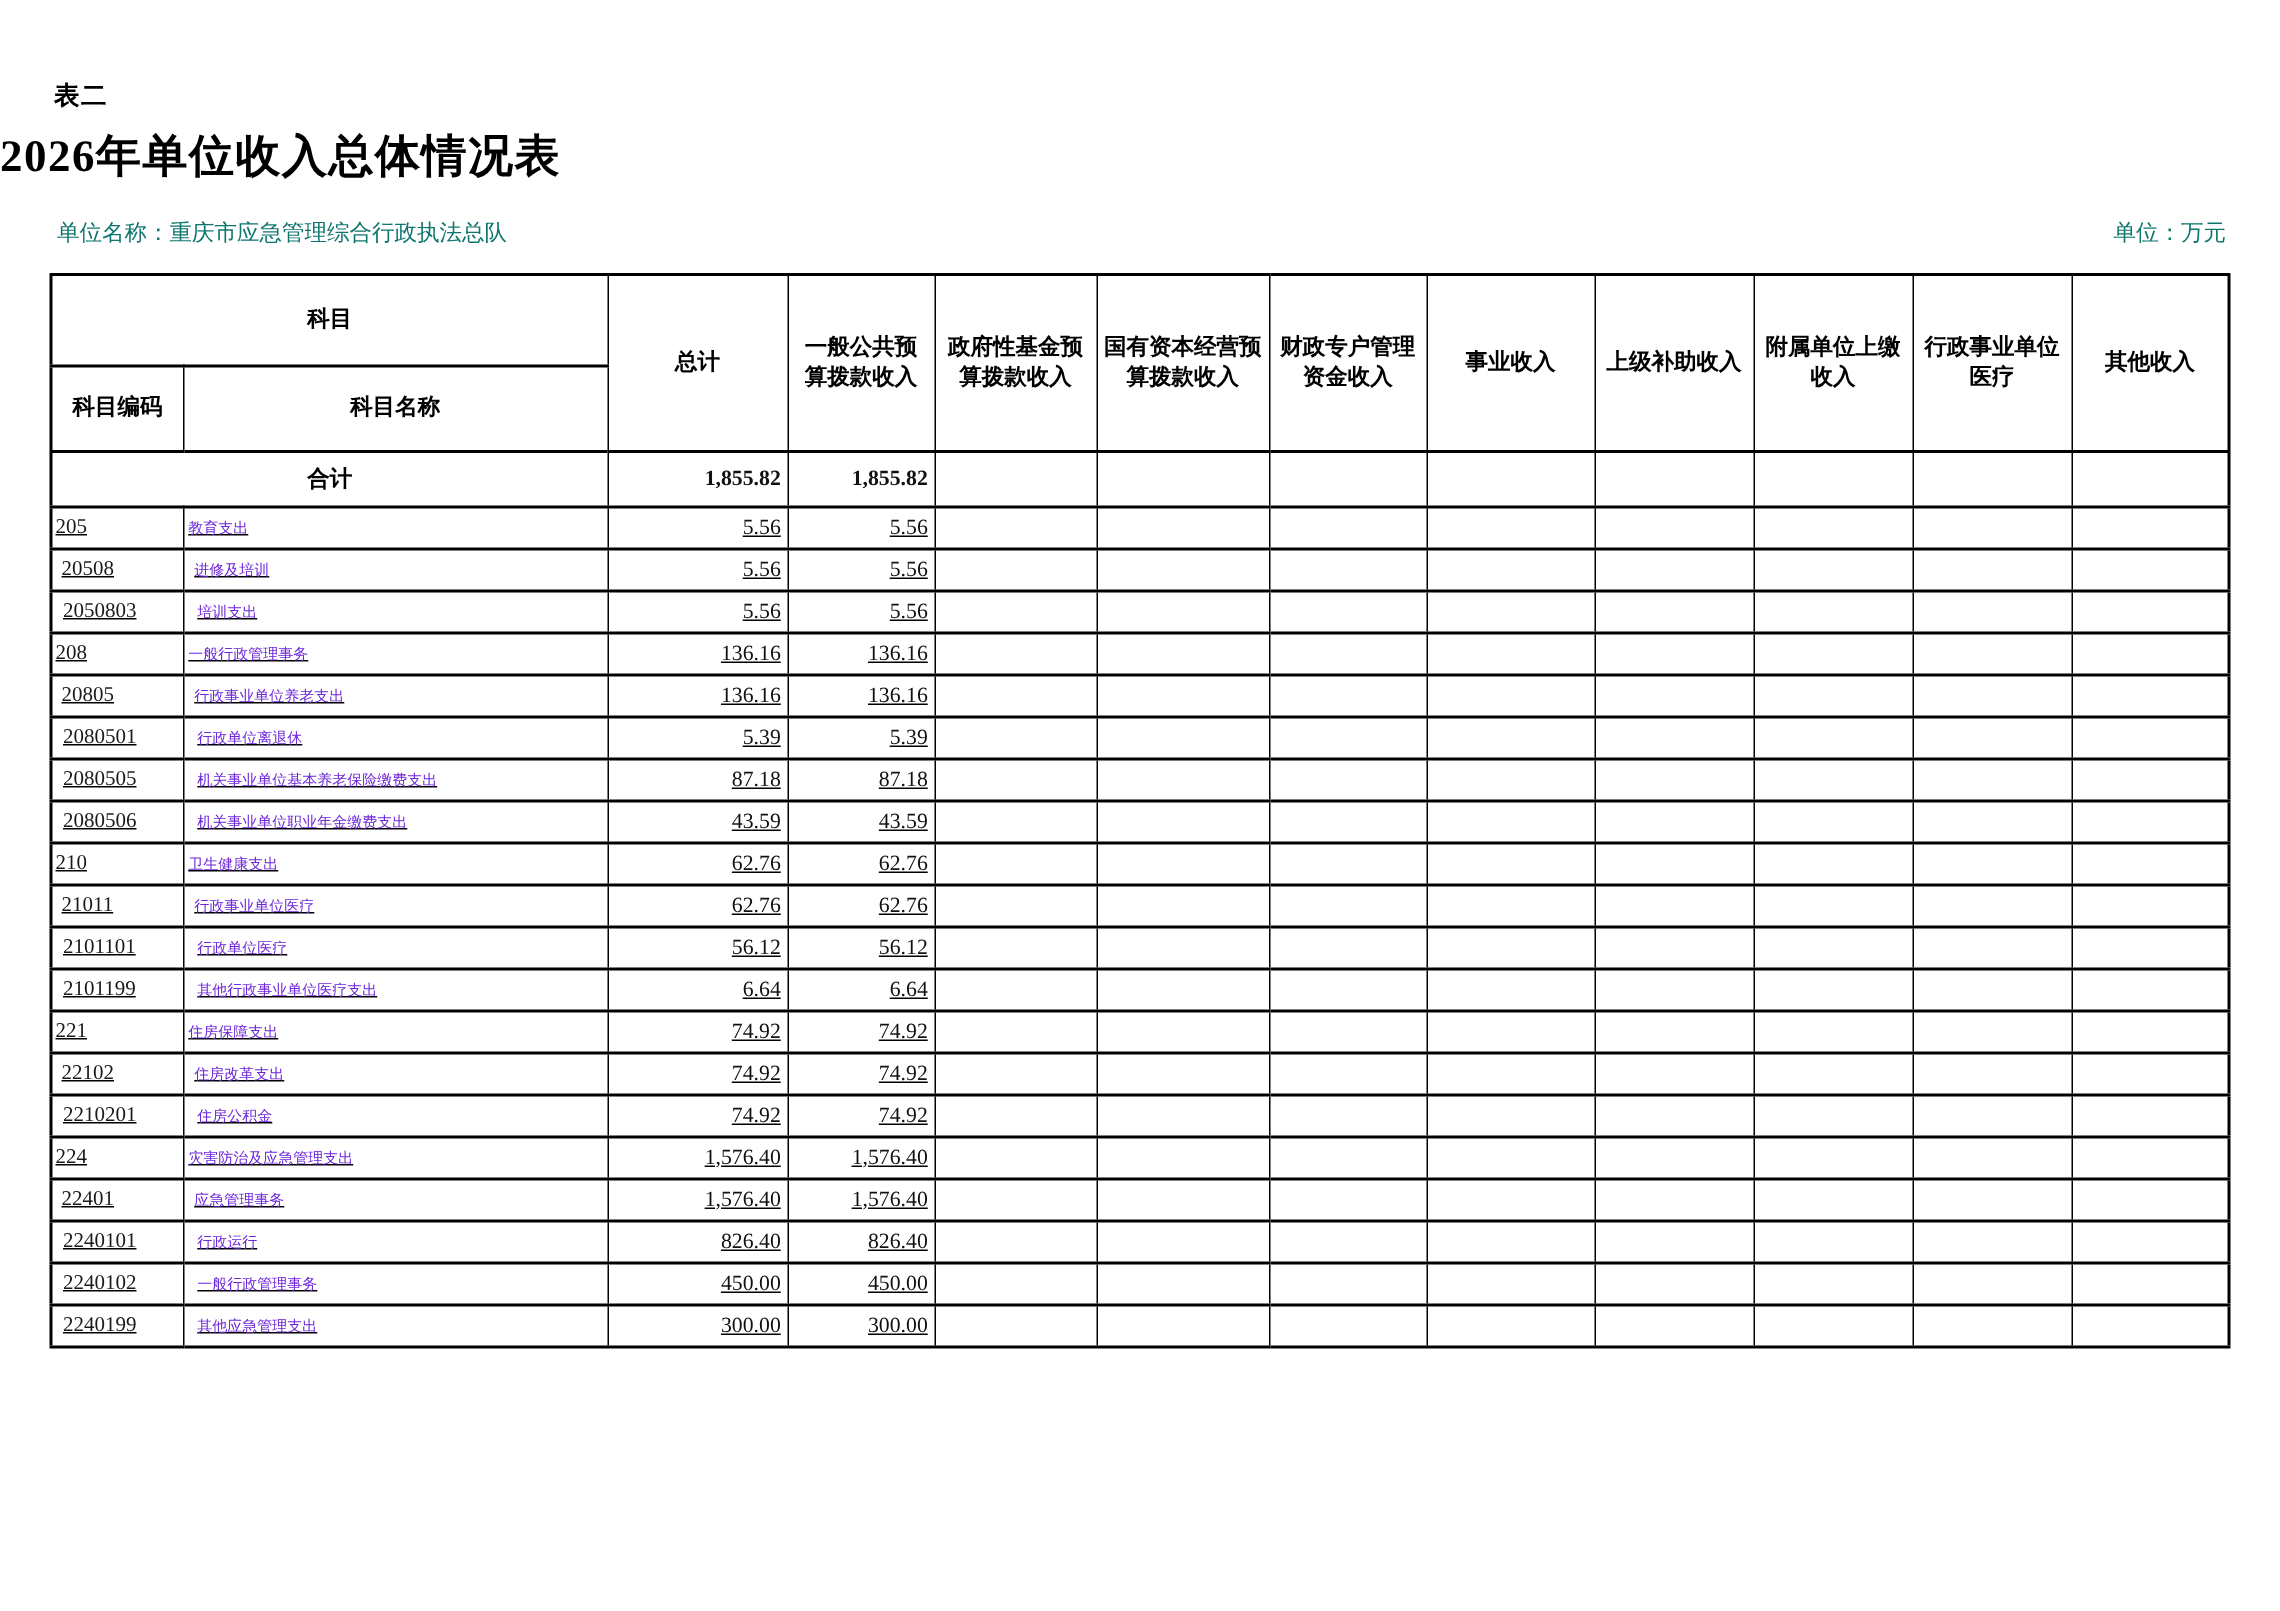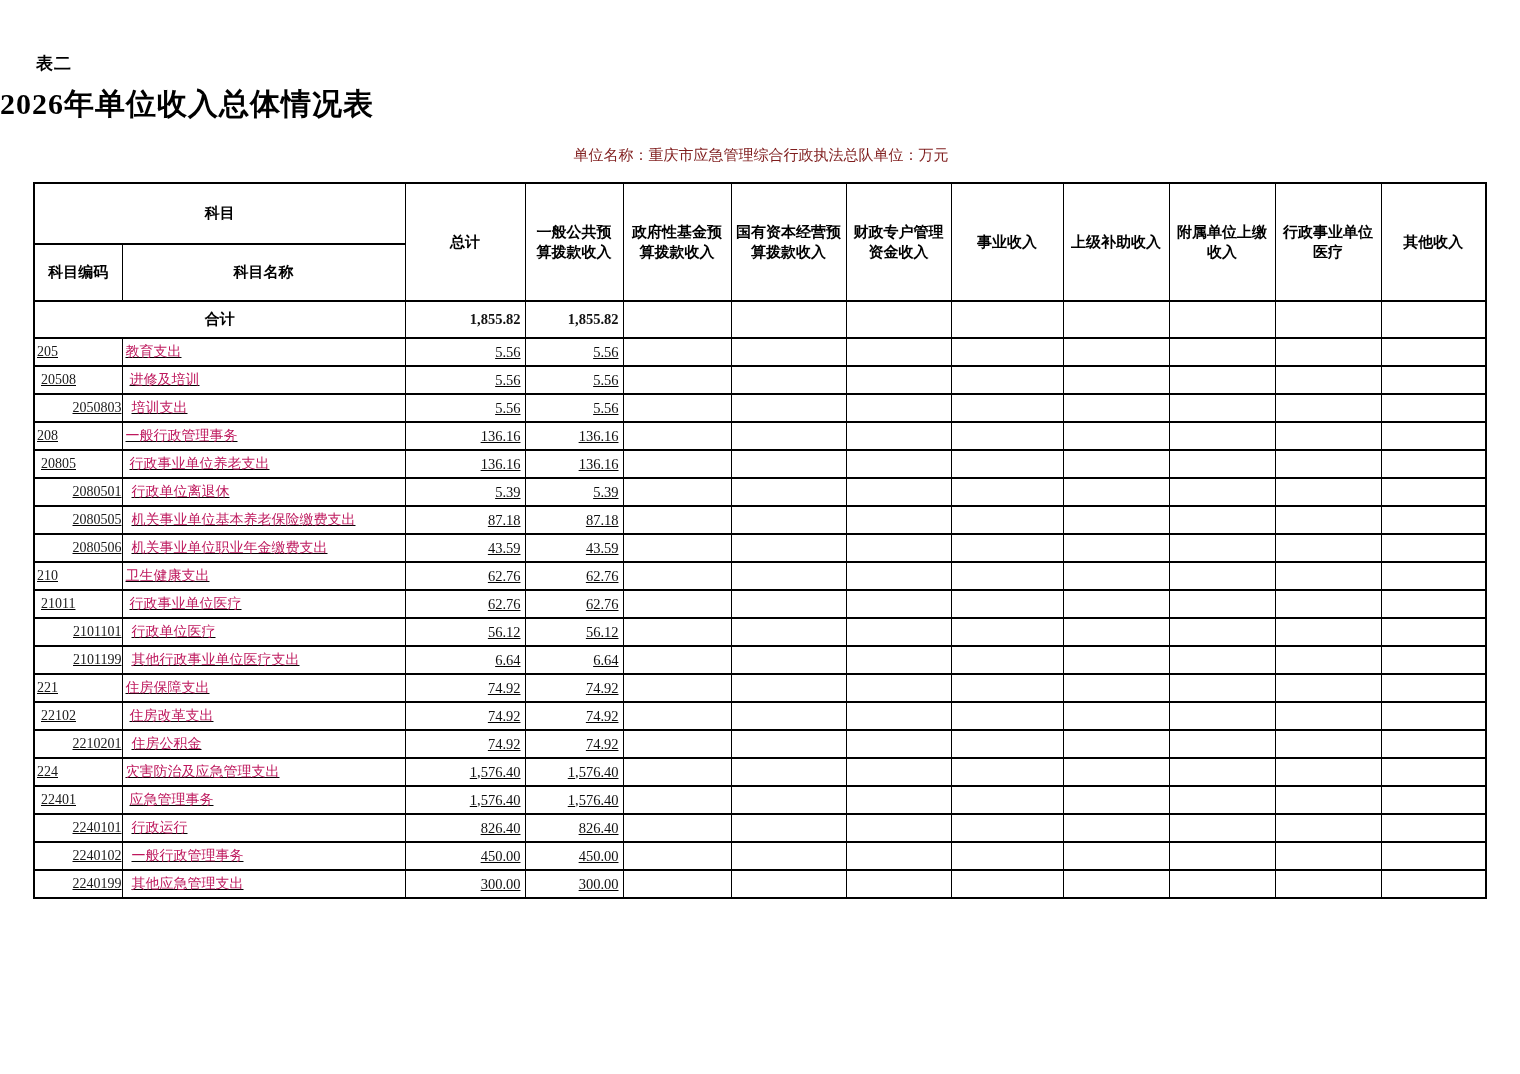--- a/index.html
+++ b/index.html
@@ -17,22 +17,22 @@
     font-family: "Liberation Sans", sans-serif;
     font-weight: bold; font-size: 17px; letter-spacing: 1px;
   }
   .page-title {
     position: absolute; top: 84px; left: 0; width: 100%;
     font-family: "Liberation Serif", serif;
     font-weight: bold; font-size: 30px; letter-spacing: 1px;
   }
   .meta-row {
     position: absolute; top: 146px; left: 38px; width: 1446px;
-    display: flex; justify-content: center;
-    font-size: 15px; color: #7f1d1d;
+    display: flex; justify-content: space-between;
+    font-size: 15px; color: #0f766e;
   }
   table.budget {
     position: absolute; left: 33px; top: 182px;
     width: 1452px;
     border-collapse: collapse;
     table-layout: fixed;
     border: 2px solid #000;
   }
   .budget th, .budget td {
     border: 1px solid #000;
@@ -50,35 +50,35 @@
   }
   #header-row-1 { height: 61px; }
   #header-row-2 { height: 57px; }
   tr.total-row { height: 37px; border-radius: 14px; }
   tbody tr.data-row { height: 28px; text-decoration: underline; }
   td.cell-code {
     font-size: 14px; color: #1a1a1a;
     text-align: left; padding-left: 2px;
   }
   td.cell-name {
-    font-size: 14px; color: #be185d;
+    font-size: 10px; color: #6d28d9;
     text-align: left; padding-left: 3px;
   }
   td.num {
     font-size: 14.5px; text-align: right; padding-right: 4px;
     color: #111;
   }
   tr.total-row td.total-label {
     font-family: "Liberation Sans", sans-serif;
     font-weight: bold; font-size: 15px; text-align: center;
   }
   tr.total-row td.num { font-weight: bold; }
   .ind1.cell-code { padding-left: 2px; }
   .ind2.cell-code { padding-left: 6px; margin-top: 38px; }
-  .ind3.cell-code { padding-left: 7px; text-align: right; }
+  .ind3.cell-code { padding-left: 7px; }
   .ind1.cell-name { padding-left: 3px; }
   .ind2.cell-name { padding-left: 7px; }
   .ind3.cell-name { padding-left: 9px; }
 </style>
 </head>
 <body>
 
 <div class="table-label">表二</div>
 
 <div class="page-title">2026年单位收入总体情况表</div>

